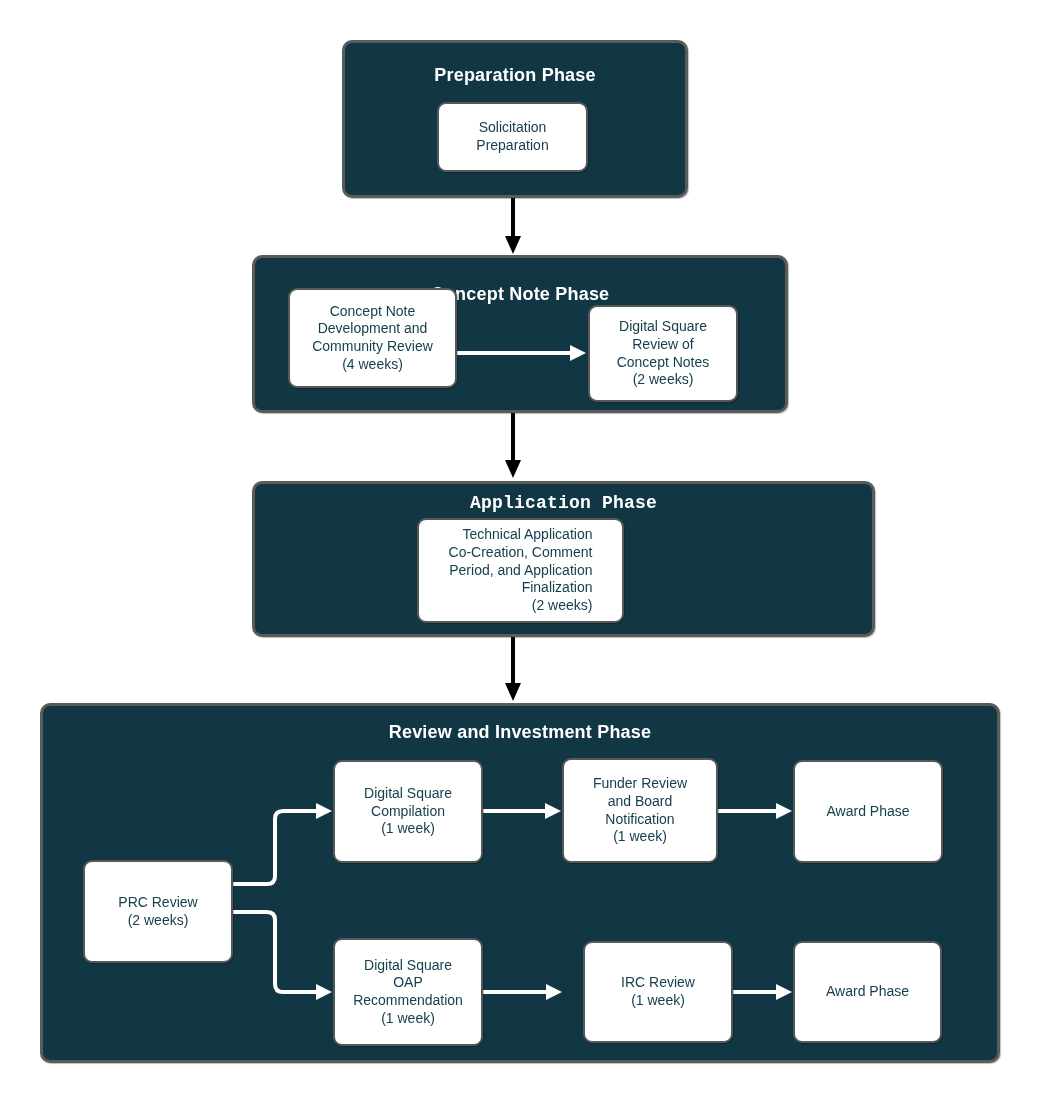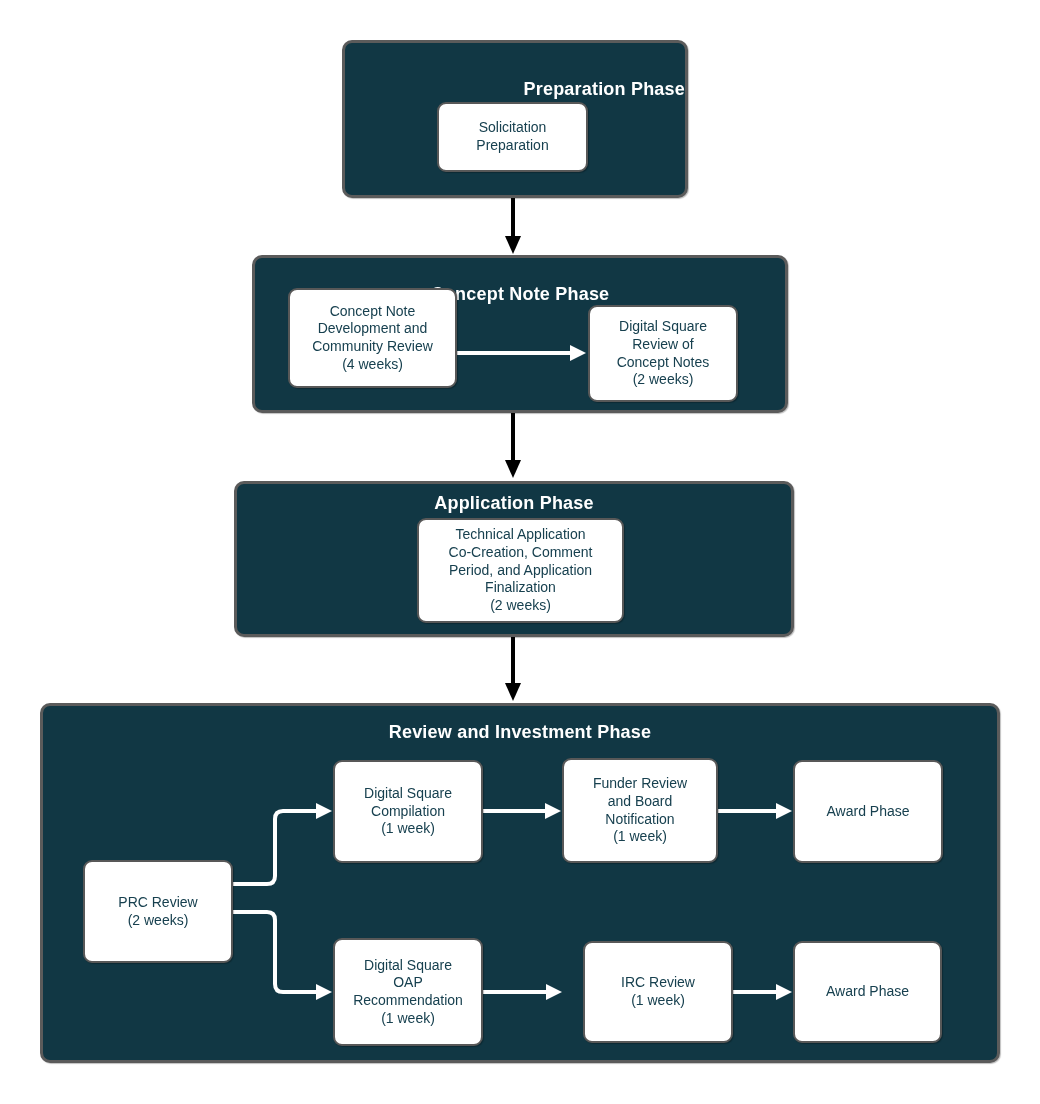--- a/index.html
+++ b/index.html
@@ -43,32 +43,32 @@
     z-index:3;
   }
   svg.connectors {
     position:absolute; left:0; top:0;
     width:1040px; height:1104px;
     z-index:2;
     pointer-events:none;
   }
   
   #phase-preparation { left:342px; top:40px;  width:346px; height:158px; }
-  #phase-preparation .phase-title { top:36px;text-align:right; }
+  #phase-preparation .phase-title { top:22px; }
   #phase-concept     { left:252px; top:255px; width:536px; height:158px; }
   #phase-concept .phase-title { top:26px; }
-  #phase-application { left:234px; top:481px; width:560px; height:156px; }
+  #phase-application { left:252px; top:481px; width:623px; height:156px;font-family:Liberation Mono, monospace; }
   #phase-application .phase-title { top:9px; }
   #phase-review      { left:40px;  top:703px; width:960px; height:360px; }
   #phase-review .phase-title { top:16px; }
   
   #n-solicitation { left:437px; top:102px; width:151px; height:70px; }
   #n-cn-dev       { left:288px; top:288px; width:169px; height:100px; }
   #n-ds-review    { left:588px; top:305px; width:150px; height:97px; }
-  #n-tech-app     { left:417px; top:518px; width:207px; height:105px; }
+  #n-tech-app     { left:417px; top:518px; width:207px; height:105px;text-align:right; }
   #n-prc          { left:83px;  top:860px; width:150px; height:103px; }
   #n-ds-comp      { left:333px; top:760px; width:150px; height:103px; }
   #n-funder       { left:562px; top:758px; width:156px; height:105px; }
   #n-award-top    { left:793px; top:760px; width:150px; height:103px; }
   #n-ds-oap       { left:333px; top:938px; width:150px; height:108px; }
   #n-irc          { left:563px; top:941px; width:150px; height:102px;margin-left:20px; }
   #n-award-bottom { left:793px; top:941px; width:149px; height:102px; }
 </style>
 </head>
 <body>

